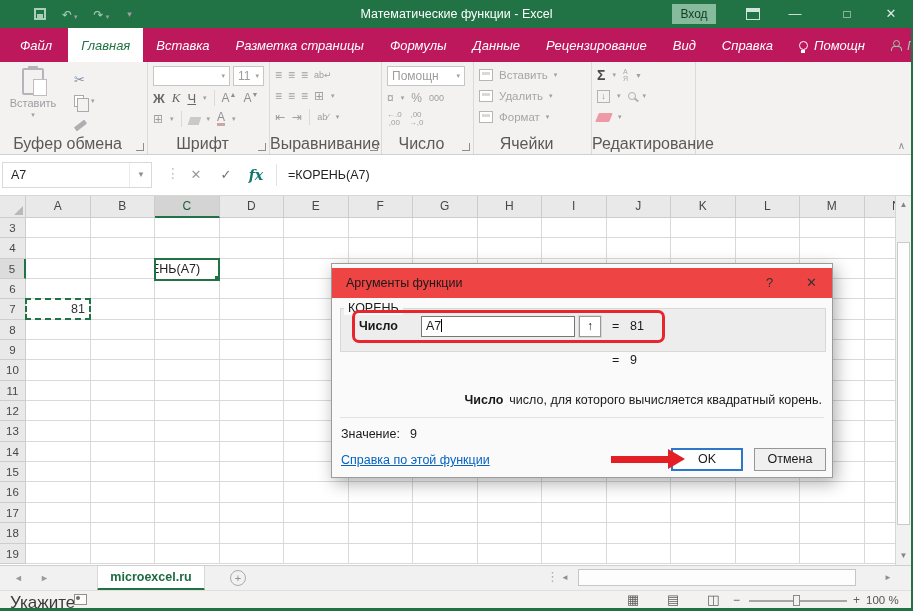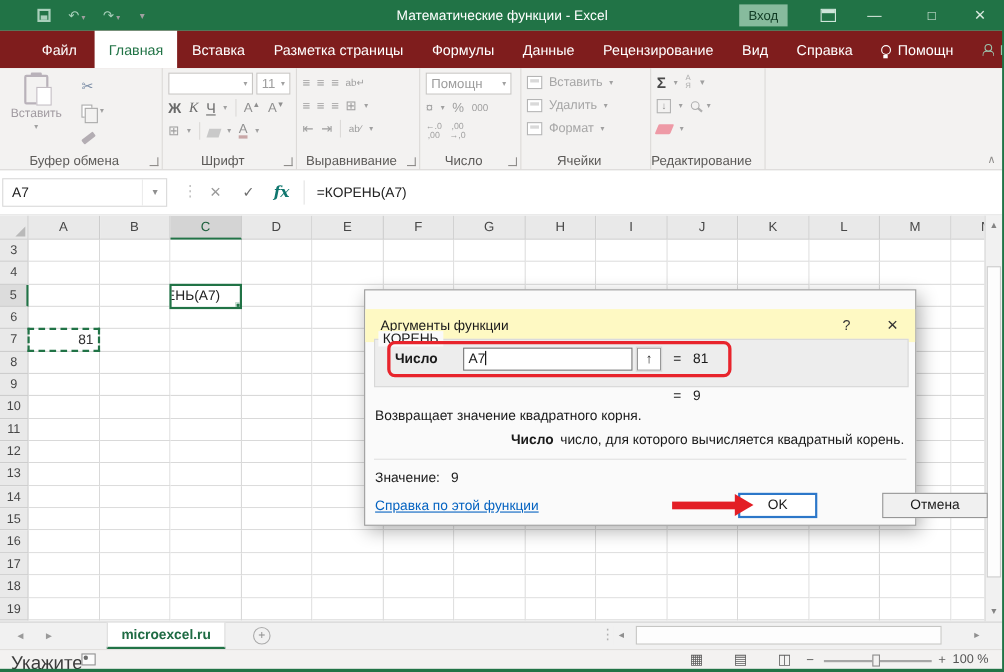--- a/index.html
+++ b/index.html
@@ -15,36 +15,36 @@
   .i-save::after { content:''; position:absolute; left:1px; bottom:0; width:6px; height:4px; background:#a9d0bb; }
   .qat .arr { font-size:12px; } .qat .car { font-size:7px; margin-left:2px; }
   .wtitle { position:absolute; left:0; right:0; top:0; height:28px; line-height:28px; text-align:center; color:#fff; font-size:12.5px; }
   .signin { position:absolute; left:672px; top:4px; width:44px; height:20px; background:#87bb9d; color:#103b24; font-size:12px; text-align:center; line-height:20px; }
   .i-ribopt { position:absolute; left:746px; top:8px; width:14px; height:12px; border:1px solid #cfe6da; }
   .i-ribopt::before { content:''; position:absolute; left:0; top:0; right:0; height:3px; background:#cfe6da; }
   .wbtn { position:absolute; top:0; width:30px; height:28px; color:#dcebe2; text-align:center; line-height:28px; font-size:13px; }
   .wbtn.min{ left:780px; } .wbtn.max{ left:832px; font-size:12px; } .wbtn.close{ left:876px; }
 
   
-  .tabrow { position:absolute; top:28px; left:0; right:0; height:34px; background:#7f1d1d; display:flex; align-items:stretch; padding-left:22px; }
+  .tabrow { position:absolute; top:28px; left:0; right:0; height:34px; background:#be185d; display:flex; align-items:stretch; padding-left:4px;font-style:italic; }
   .tab { display:flex; align-items:center; gap:6px; padding:0 13px; color:#fff; font-size:13px; white-space:nowrap; }
   .tab.file { padding:0 16px; }
   .tab.active { background:#fff; color:#217346; }
   .tab.dimmed { color:#9cc4ad; }
   .tabicon { display:inline-block; }
   .lightbulb { width:9px; height:9px; border:1.5px solid #fff; border-radius:50%; position:relative; }
   .lightbulb::after { content:''; position:absolute; left:1px; top:8px; width:4px; height:3px; background:#fff; }
   .person-plus { width:10px; height:10px; position:relative; }
   .person-plus::before { content:''; position:absolute; left:2px; top:0; width:5px; height:5px; border:1.2px solid #9cc4ad; border-radius:50%; }
   .person-plus::after { content:''; position:absolute; left:0; top:6px; width:9px; height:4px; border:1.2px solid #9cc4ad; border-bottom:none; border-radius:4px 4px 0 0; }
 
   
   .ribbon { position:absolute; top:62px; left:0; right:2px; height:93px; background:#f3f2f1; border-bottom:1px solid #d2d0ce; display:flex; }
   .rgroup { position:relative; border-right:1px solid #dcdad8; padding:4px 5px 16px; display:flex; flex-direction:column; gap:3px; }
-  .glabel { position:absolute; bottom:1px; left:0; right:12px; text-align:center; font-size:12px; color:#5c5a58; white-space:nowrap; }
+  .glabel { position:absolute; bottom:1px; left:0; right:12px; text-align:center; font-size:16px; color:#5c5a58; white-space:nowrap; }
   .launch { position:absolute; right:3px; bottom:3px; width:8px; height:8px; border-right:1.5px solid #8f8d8b; border-bottom:1.5px solid #8f8d8b; }
   .rrow { display:flex; align-items:center; gap:7px; min-height:18px; }
   .gi { color:#a0a0a0; font-size:12px; line-height:14px; }
   .car { color:#a0a0a0; font-size:7px; }
   .g-clip { width:148px; flex-direction:row !important; padding-top:6px; }
   .bigbtn { display:flex; flex-direction:column; align-items:center; width:56px; gap:2px; }
   .i-clipboard { width:22px; height:27px; border:2px solid #b9b2ba; border-radius:2px; position:relative; background:#f3f2f1; }
   .i-clipboard::before { content:''; position:absolute; left:4px; top:-4px; width:10px; height:4px; background:#b9b2ba; border-radius:1px; }
   .i-clipboard::after { content:''; position:absolute; right:-5px; bottom:-3px; width:12px; height:15px; background:#fff; border:1px solid #c2bcc2; }
   .bigbtn .blab { font-size:11px; color:#a19ba1; }
@@ -110,42 +110,42 @@
   .editcell .clip { display:inline-block; margin-left:-5px; }
   .editcell .handle { position:absolute; right:-1px; bottom:-1px; width:5px; height:5px; background:#217346; border:1px solid #fff; }
   .srccell { position:absolute; left:25px; top:102px; width:66px; height:22px; border:2px dashed #217346; z-index:2; font-size:12.5px; color:#333; text-align:right; padding-right:4px; line-height:18px; }
   .vscroll { position:absolute; left:895px; top:0; width:16px; height:369px; background:#f1f1f1; border-left:1px solid #d6d6d6; }
   .vscroll .up, .vscroll .dn { position:absolute; left:0; width:15px; height:16px; color:#848484; font-size:8px; text-align:center; line-height:16px; }
   .vscroll .up { top:1px; } .vscroll .dn { bottom:1px; }
   .vthumb { position:absolute; left:1px; top:46px; width:13px; height:283px; background:#fdfdfd; border:1px solid #cacaca; }
 
   
   .dlg { position:absolute; left:331px; top:263px; width:502px; height:215px; background:#fafafa; border:1px solid #9b9b9b; box-shadow:3px 5px 16px rgba(0,0,0,.32); z-index:10; font-size:12.5px; color:#1a1a1a; }
-  .dlg-title { position:absolute; left:0; top:17px; right:0; height:30px; background:#fef9c3; }
+  .dlg-title { position:absolute; left:0; top:4px; right:0; height:30px; background:#ef4444; }
   .dlg-title .t { position:absolute; left:14px; top:8px; }
   .dlg-help { position:absolute; left:434px; top:7px; color:#333; font-size:13px; }
   .dlg-close { position:absolute; left:474px; top:7px; color:#333; font-size:13px; }
   .fgroup { position:absolute; left:8px; top:44px; width:486px; height:44px; border:1px solid #d8d8d8; background:#ededed; }
   .flegend { position:absolute; left:12px; top:37px; background:#fafafa; padding:0 4px; }
   .arglab { position:absolute; left:27px; top:55px; font-weight:bold; }
   .arginput { position:absolute; left:89px; top:52px; width:154px; height:21px; background:#fff; border:1px solid #767676; line-height:19px; padding-left:4px; }
   .caret { display:inline-block; width:1px; height:13px; background:#000; vertical-align:-2px; }
   .rangebtn { position:absolute; left:247px; top:52px; width:22px; height:21px; background:#fff; border:1px solid #989898; outline:1px solid #d9d9d9; text-align:center; line-height:19px; font-weight:bold; font-size:12px; color:#111; }
   .argeq { position:absolute; left:280px; top:55px; } .argres { position:absolute; left:298px; top:55px; }
   .redbox { position:absolute; left:20px; top:46px; width:313px; height:33px; border:3px solid #e8242c; border-radius:7px; z-index:4; }
   .reseq { position:absolute; left:280px; top:89px; } .resval { position:absolute; left:298px; top:89px; }
   .desc { position:absolute; left:9px; top:107px; }
   .param { position:absolute; right:10px; top:129px; white-space:nowrap; }
   .param b { margin-right:6px; }
   .dhr { position:absolute; left:8px; right:8px; top:153px; border-top:1px solid #e2e2e2; }
   .valline { position:absolute; left:9px; top:163px; }
   .valline .v { margin-left:10px; }
   .helplink { position:absolute; left:9px; top:189px; color:#0563c1; text-decoration:underline; }
   .okbtn { position:absolute; left:339px; top:184px; width:72px; height:23px; background:#fff; border:2px solid #2c77c9; text-align:center; line-height:19px; }
-  .cancelbtn { position:absolute; left:422px; top:184px; width:96px; height:23px; background:#f0f0f0; border:1px solid #969696; text-align:center; line-height:20px;margin-left:48px; }
+  .cancelbtn { position:absolute; left:422px; top:184px; width:72px; height:23px; background:#f0f0f0; border:1px solid #969696; text-align:center; line-height:20px; }
   .arrow-shaft { position:absolute; left:279px; top:192px; width:58px; height:7px; background:#e31e25; z-index:12; }
   .arrow-head { position:absolute; left:336px; top:185px; width:0; height:0; border-top:10px solid transparent; border-bottom:10px solid transparent; border-left:17px solid #e31e25; z-index:12; }
 
   
   .sheetbar { position:absolute; top:565px; left:0; right:2px; height:25px; background:#f1f1f1; border-top:1px solid #cfcfcf; }
   .snav { position:absolute; top:0; height:25px; line-height:25px; color:#9a9a9a; font-size:9px; }
   .snav.l { left:14px; } .snav.r { left:40px; }
   .sheettab { position:absolute; left:97px; top:0; width:108px; height:25px; background:#fff; border-left:1px solid #d8d8d8; border-right:1px solid #d8d8d8; border-bottom:3px solid #217346; text-align:center; line-height:22px; font-size:12.5px; font-weight:bold; color:#1e6b43; }
   .addsheet { position:absolute; left:230px; top:4px; width:16px; height:16px; border:1px solid #ababab; border-radius:50%; color:#8f8f8f; text-align:center; line-height:14px; font-size:11px; }
   .sdots { position:absolute; left:546px; top:3px; color:#b0b0b0; font-size:13px; }
@@ -678,21 +678,20 @@
     <div class="fgroup"></div>
     <div class="flegend">КОРЕНЬ</div>
     <div class="arglab">Число</div>
     <div class="arginput"><span>A7</span><span class="caret"></span></div>
     <div class="rangebtn">↑</div>
     <span class="argeq">=</span>
     <span class="argres">81</span>
     <div class="redbox"></div>
     <span class="reseq">=</span>
     <span class="resval">9</span>
-    <div class="desc">Возвращает значение квадратного корня.</div>
     <div class="param"><b>Число</b><span>число, для которого вычисляется квадратный корень.</span></div>
     <div class="dhr"></div>
     <div class="valline"><span>Значение:</span><span class="v">9</span></div>
     <a class="helplink">Справка по этой функции</a>
     <div class="okbtn">OK</div>
     <div class="cancelbtn">Отмена</div>
     <div class="arrow-shaft"></div>
     <div class="arrow-head"></div>
   </div>
 

